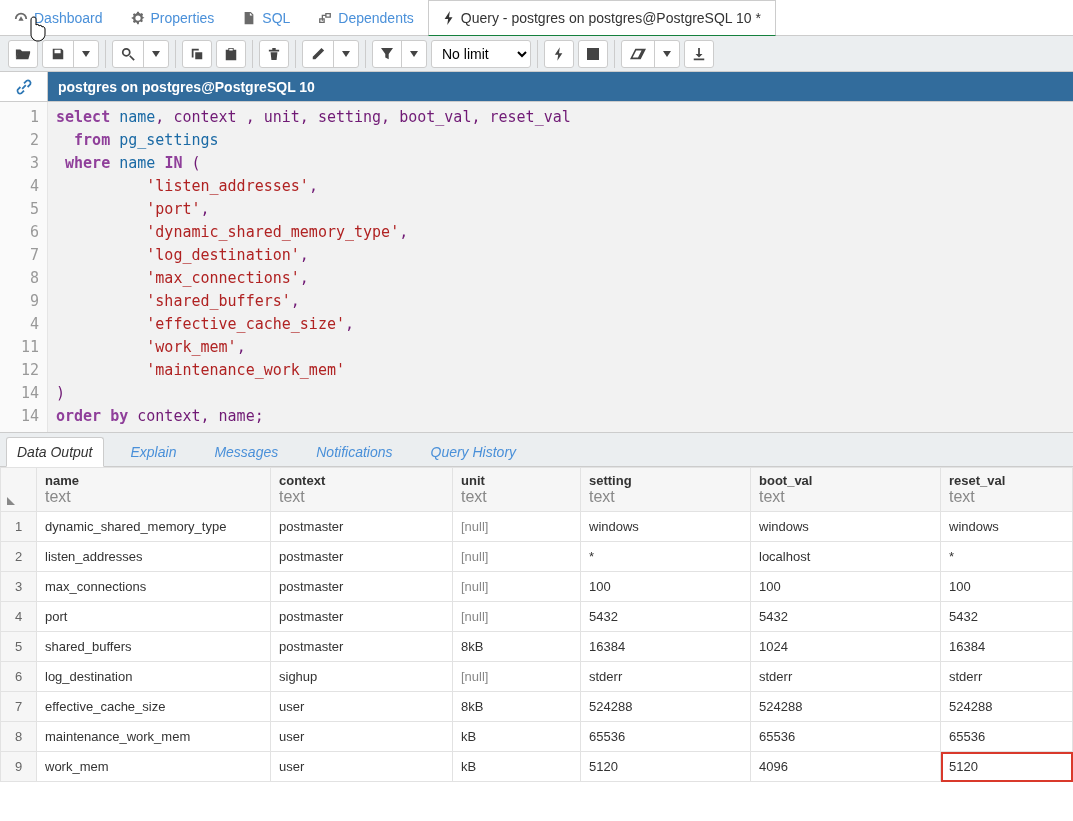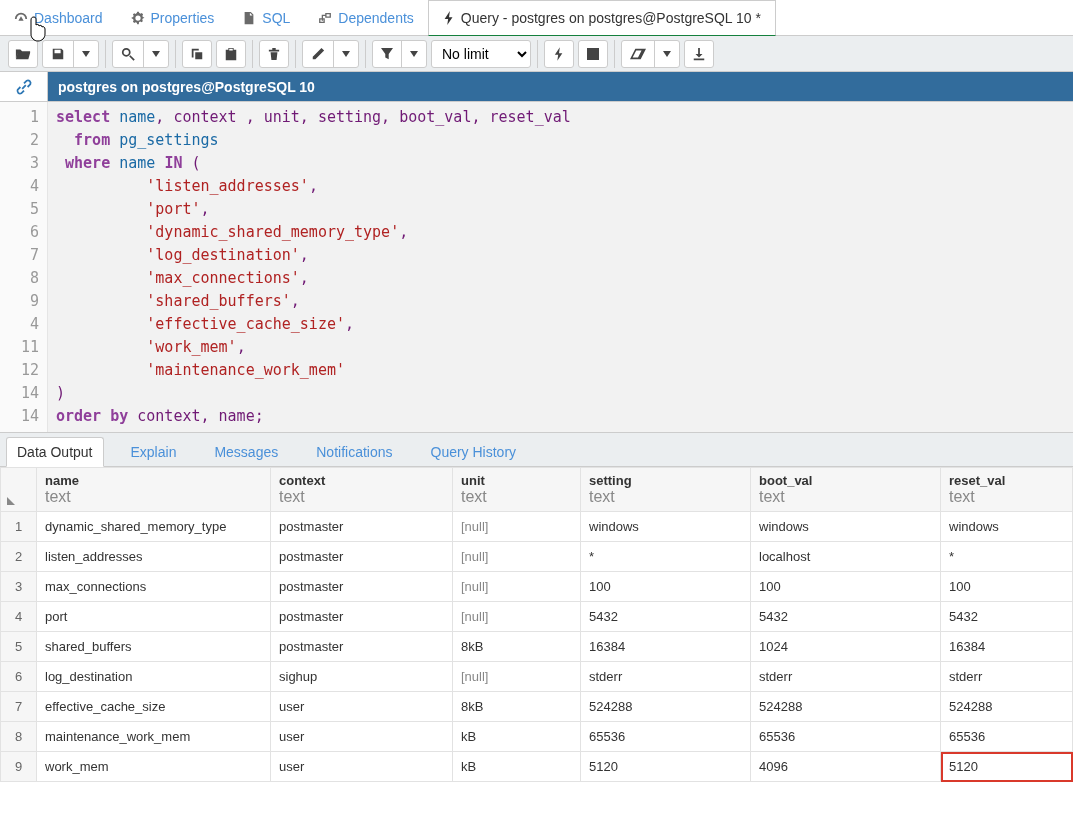--- a/index.html
+++ b/index.html
@@ -48,21 +48,21 @@
   
   .editor-wrap{display:flex;background:var(--bg-editor);border-bottom:1px solid var(--border);}
   .gutter{width:48px;text-align:right;padding:4px 8px 4px 0;color:var(--pnum);font-family:Consolas,monospace;font-size:15px;line-height:23px;user-select:none;background:#fafafa;border-right:1px solid #e5e5e5;}
   .editor{flex:1;padding:4px 8px;font-family:Consolas,monospace;font-size:15px;line-height:23px;white-space:pre;}
   .tok-kw{color:var(--kw);font-weight:700;}
   .tok-id{color:var(--ident);}
   .tok-str{color:var(--str);}
   .tok-p{color:#701a75;}
 
   
-  .res-tabs{display:flex;align-items:flex-end;height:34px;background:var(--bg-toolbar);border-bottom:1px solid var(--border);padding:0 6px;gap:16px;font-size:14px;}
+  .res-tabs{display:flex;align-items:flex-end;height:34px;background:var(--bg-toolbar);border-bottom:1px solid var(--border);padding:0 6px;gap:16px;font-size:14px;font-style:italic;}
   .res-tab{padding:6px 10px;color:var(--link);cursor:pointer;border:1px solid transparent;border-bottom:none;}
   .res-tab.active{color:#333;background:#fff;border:1px solid var(--border);border-bottom:1px solid #fff;margin-bottom:-1px;border-radius:3px 3px 0 0;}
 
   
   .grid{width:100%;border-collapse:collapse;font-size:13px;}
   .grid th,.grid td{border:1px solid var(--row-border);padding:5px 8px;text-align:left;vertical-align:middle;height:30px;}
   .grid thead th{background:#f6f6f6;font-weight:400;color:#333;}
   .grid thead .colname{font-weight:600;display:block;}
   .grid thead .coltype{color:var(--muted);font-size:16px;}
   .grid .rownum{width:34px;text-align:center;color:#666;background:#f6f6f6;}

